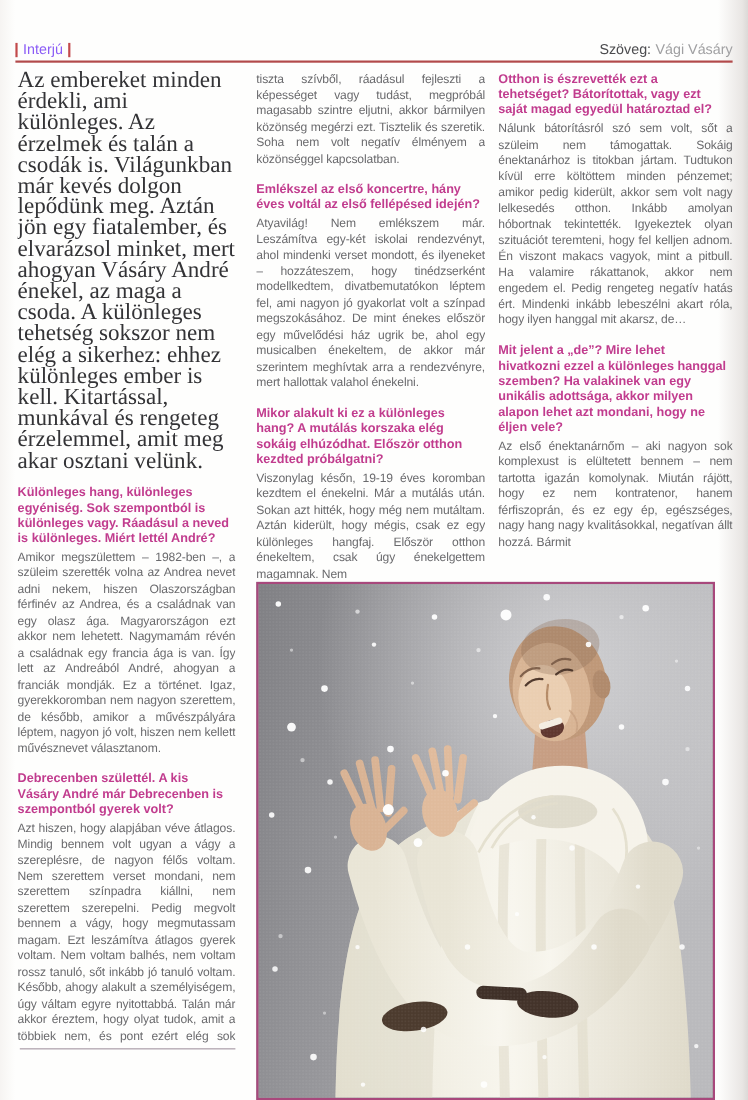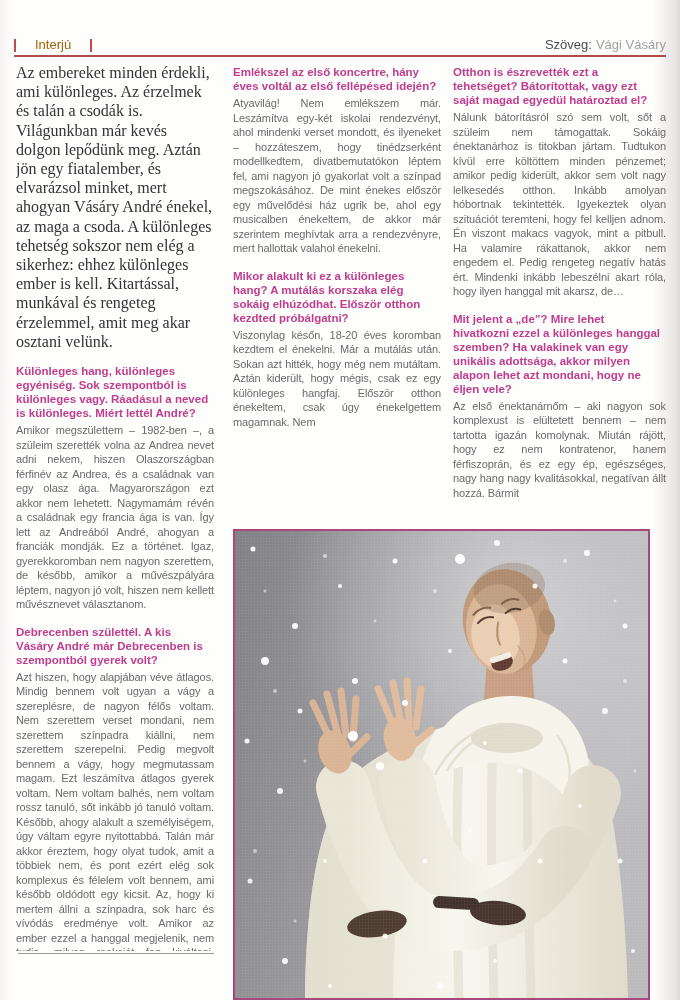--- a/index.html
+++ b/index.html
@@ -11,35 +11,35 @@
     overflow:hidden;
     color:#58585a;
   }
   .page{ position:absolute; inset:0; }
 
   
   .header{
     position:absolute; left:14px; right:14px; top:35px; height:18px;
     display:flex; justify-content:space-between; align-items:center;
   }
-  .section-label{ display:flex; align-items:flex-end; gap:19px; font-size:13px; color:#a16207; }
+  .section-label{ display:flex; align-items:flex-end; gap:5px; font-size:13px; color:#8b5cf6; }
   .vbar{ width:2px; height:13px; background:#c24a4b; }
   .credit{ font-size:13px; color:#a0a0a2; }
   .credit b{ color:#4c4c4f; font-weight:normal; margin-right:4px; }
   .rule{ position:absolute; left:14px; right:14px; top:55px; height:1.5px; background:#b24a4b; }
 
   
   .col{ position:absolute; top:63px; overflow:hidden; }
   .col-1{ left:16px;  width:198px; height:888px; }
   .col-2{ left:233px; width:208px; height:464px; }
   .col-3{ left:453px; width:213px; height:464px; }
 
   .intro{
     font-family:"Liberation Serif", serif;
-    font-size:16px; line-height:19.2px; color:#333336;
+    font-size:21px; line-height:19.2px; color:#333336;
     margin-bottom:12px;
   }
   .q{
     color:#c13c8e; font-weight:bold;
     font-size:11.5px; line-height:14px;
     margin:13px 4px 3px 0;
   }
   .q:first-child{ margin-top:2px; }
   .a{
     font-size:11px; line-height:14.5px; letter-spacing:-0.1px;
@@ -83,24 +83,25 @@
 
   <div class="col col-1">
     <p class="intro">Az embereket minden érdekli, ami különleges. Az érzelmek és talán a csodák is. Világunkban már kevés dolgon lepődünk meg. Aztán jön egy fiatalember, és elvarázsol minket, mert ahogyan Vásáry André énekel, az maga a csoda. A különleges tehetség sokszor nem elég a sikerhez: ehhez különleges ember is kell. Kitartással, munkával és rengeteg érzelemmel, amit meg akar osztani velünk.</p>
     <p class="q">Különleges hang, különleges egyéniség. Sok szempontból is különleges vagy. Ráadásul a neved is különleges. Miért lettél André?</p>
     <p class="a">Amikor megszülettem – 1982-ben –, a szüleim szerették volna az Andrea nevet adni nekem, hiszen Olaszországban férfinév az Andrea, és a családnak van egy olasz ága. Magyarországon ezt akkor nem lehetett. Nagymamám révén a családnak egy francia ága is van. Így lett az Andreából André, ahogyan a franciák mondják. Ez a történet. Igaz, gyerekkoromban nem nagyon szerettem, de később, amikor a művészpályára léptem, nagyon jó volt, hiszen nem kellett művésznevet választanom.</p>
     <p class="q">Debrecenben születtél. A kis Vásáry André már Debrecenben is szempontból gyerek volt?</p>
     <p class="a">Azt hiszen, hogy alapjában véve átlagos. Mindig bennem volt ugyan a vágy a szereplésre, de nagyon félős voltam. Nem szerettem verset mondani, nem szerettem színpadra kiállni, nem szerettem szerepelni. Pedig megvolt bennem a vágy, hogy megmutassam magam. Ezt leszámítva átlagos gyerek voltam. Nem voltam balhés, nem voltam rossz tanuló, sőt inkább jó tanuló voltam. Később, ahogy alakult a személyiségem, úgy váltam egyre nyitottabbá. Talán már akkor éreztem, hogy olyat tudok, amit a többiek nem, és pont ezért elég sok komplexus és félelem volt bennem, ami később oldódott egy kicsit. Az, hogy ki mertem állni a színpadra, sok harc és vívódás eredménye volt. Amikor az ember ezzel a hanggal megjelenik, nem tudja, milyen reakciót fog kiváltani. Ismeretlenként minden egyes fellépés egy idegösszeomlás volt. Hogy fognak rám reagálni? Megfigyeltem, hogy ha valamit őszintén csinál az ember, és</p>
   </div>
 
   <div class="col col-2">
+    <p class="a">tiszta szívből, ráadásul fejleszti a képességet vagy tudást, megpróbál magasabb szintre eljutni, akkor bármilyen közönség megérzi ezt. Tisztelik és szeretik. Soha nem volt negatív élményem a közönséggel kapcsolatban.</p>
     <p class="q">Emlékszel az első koncertre, hány éves voltál az első fellépésed idején?</p>
     <p class="a">Atyavilág! Nem emlékszem már. Leszámítva egy-két iskolai rendezvényt, ahol mindenki verset mondott, és ilyeneket – hozzáteszem, hogy tinédzserként modellkedtem, divatbemutatókon léptem fel, ami nagyon jó gyakorlat volt a színpad megszokásához. De mint énekes először egy művelődési ház ugrik be, ahol egy musicalben énekeltem, de akkor már szerintem meghívtak arra a rendezvényre, mert hallottak valahol énekelni.</p>
     <p class="q">Mikor alakult ki ez a különleges hang? A mutálás korszaka elég sokáig elhúzódhat. Először otthon kezdted próbálgatni?</p>
-    <p class="a">Viszonylag későn, 18-20 éves koromban kezdtem el énekelni. Már a mutálás után. Sokan azt hitték, hogy még nem mutáltam. Aztán kiderült, hogy mégis, csak ez egy különleges hangfaj. Először otthon énekeltem, csak úgy énekelgettem magamnak. Nem</p>
+    <p class="a">Viszonylag későn, 19-19 éves koromban kezdtem el énekelni. Már a mutálás után. Sokan azt hitték, hogy még nem mutáltam. Aztán kiderült, hogy mégis, csak ez egy különleges hangfaj. Először otthon énekeltem, csak úgy énekelgettem magamnak. Nem</p>
   </div>
 
   <div class="col col-3">
     <p class="q">Otthon is észrevették ezt a tehetséget? Bátorítottak, vagy ezt saját magad egyedül határoztad el?</p>
     <p class="a">Nálunk bátorításról szó sem volt, sőt a szüleim nem támogattak. Sokáig énektanárhoz is titokban jártam. Tudtukon kívül erre költöttem minden pénzemet; amikor pedig kiderült, akkor sem volt nagy lelkesedés otthon. Inkább amolyan hóbortnak tekintették. Igyekeztek olyan szituációt teremteni, hogy fel kelljen adnom. Én viszont makacs vagyok, mint a pitbull. Ha valamire rákattanok, akkor nem engedem el. Pedig rengeteg negatív hatás ért. Mindenki inkább lebeszélni akart róla, hogy ilyen hanggal mit akarsz, de…</p>
     <p class="q">Mit jelent a „de”? Mire lehet hivatkozni ezzel a különleges hanggal szemben? Ha valakinek van egy unikális adottsága, akkor milyen alapon lehet azt mondani, hogy ne éljen vele?</p>
     <p class="a">Az első énektanárnőm – aki nagyon sok komplexust is elültetett bennem – nem tartotta igazán komolynak. Miután rájött, hogy ez nem kontratenor, hanem férfiszoprán, és ez egy ép, egészséges, nagy hang nagy kvalitásokkal, negatívan állt hozzá. Bármit</p>
   </div>
 
   <div class="footer-line"></div>

